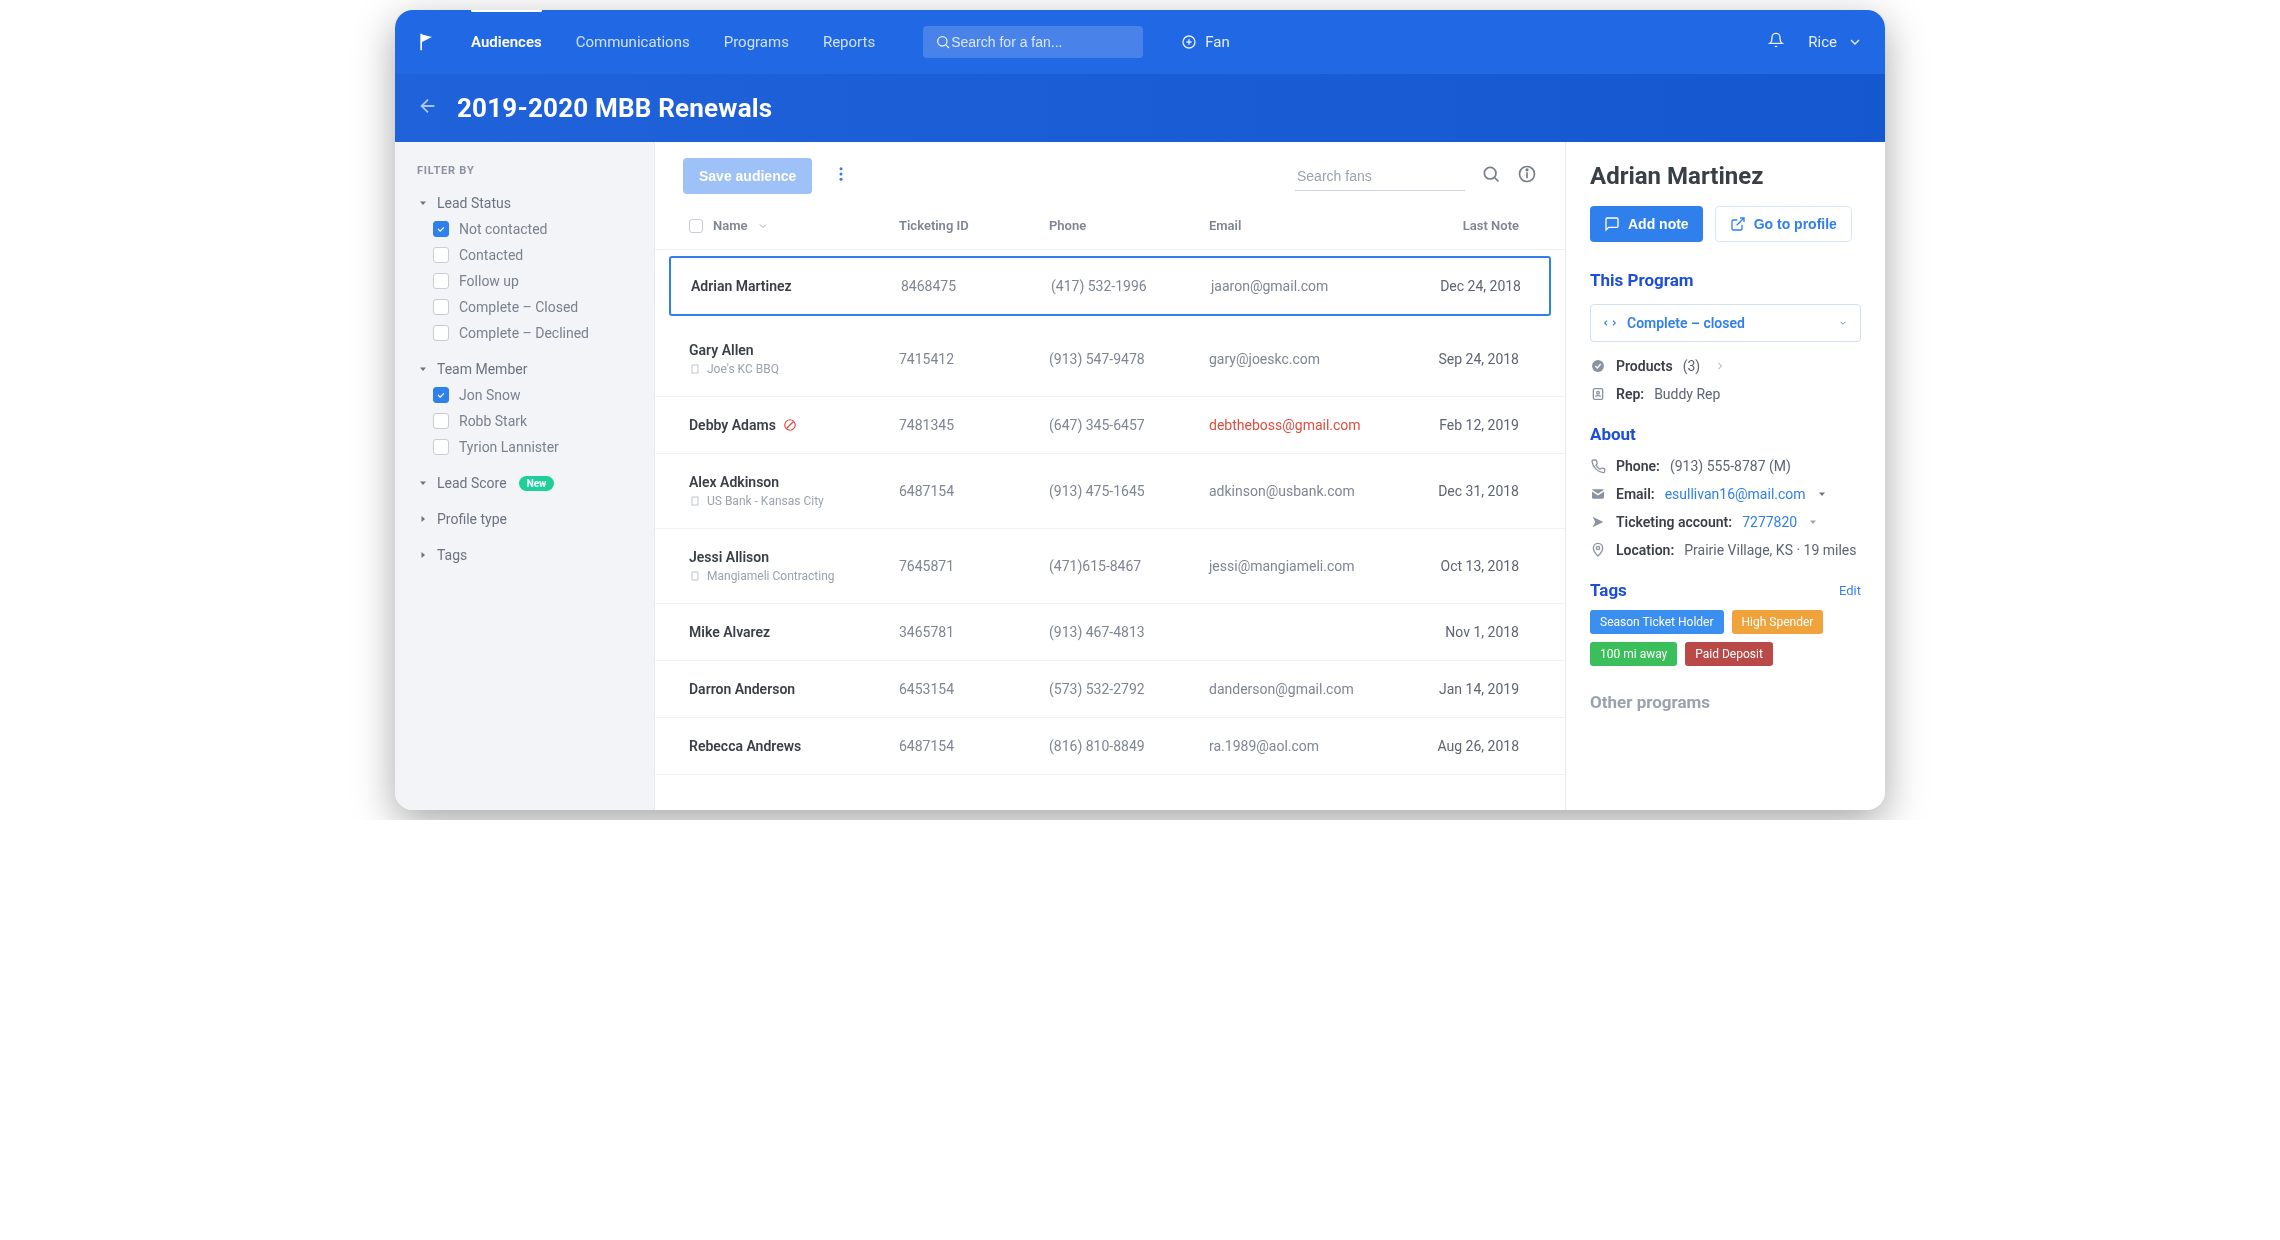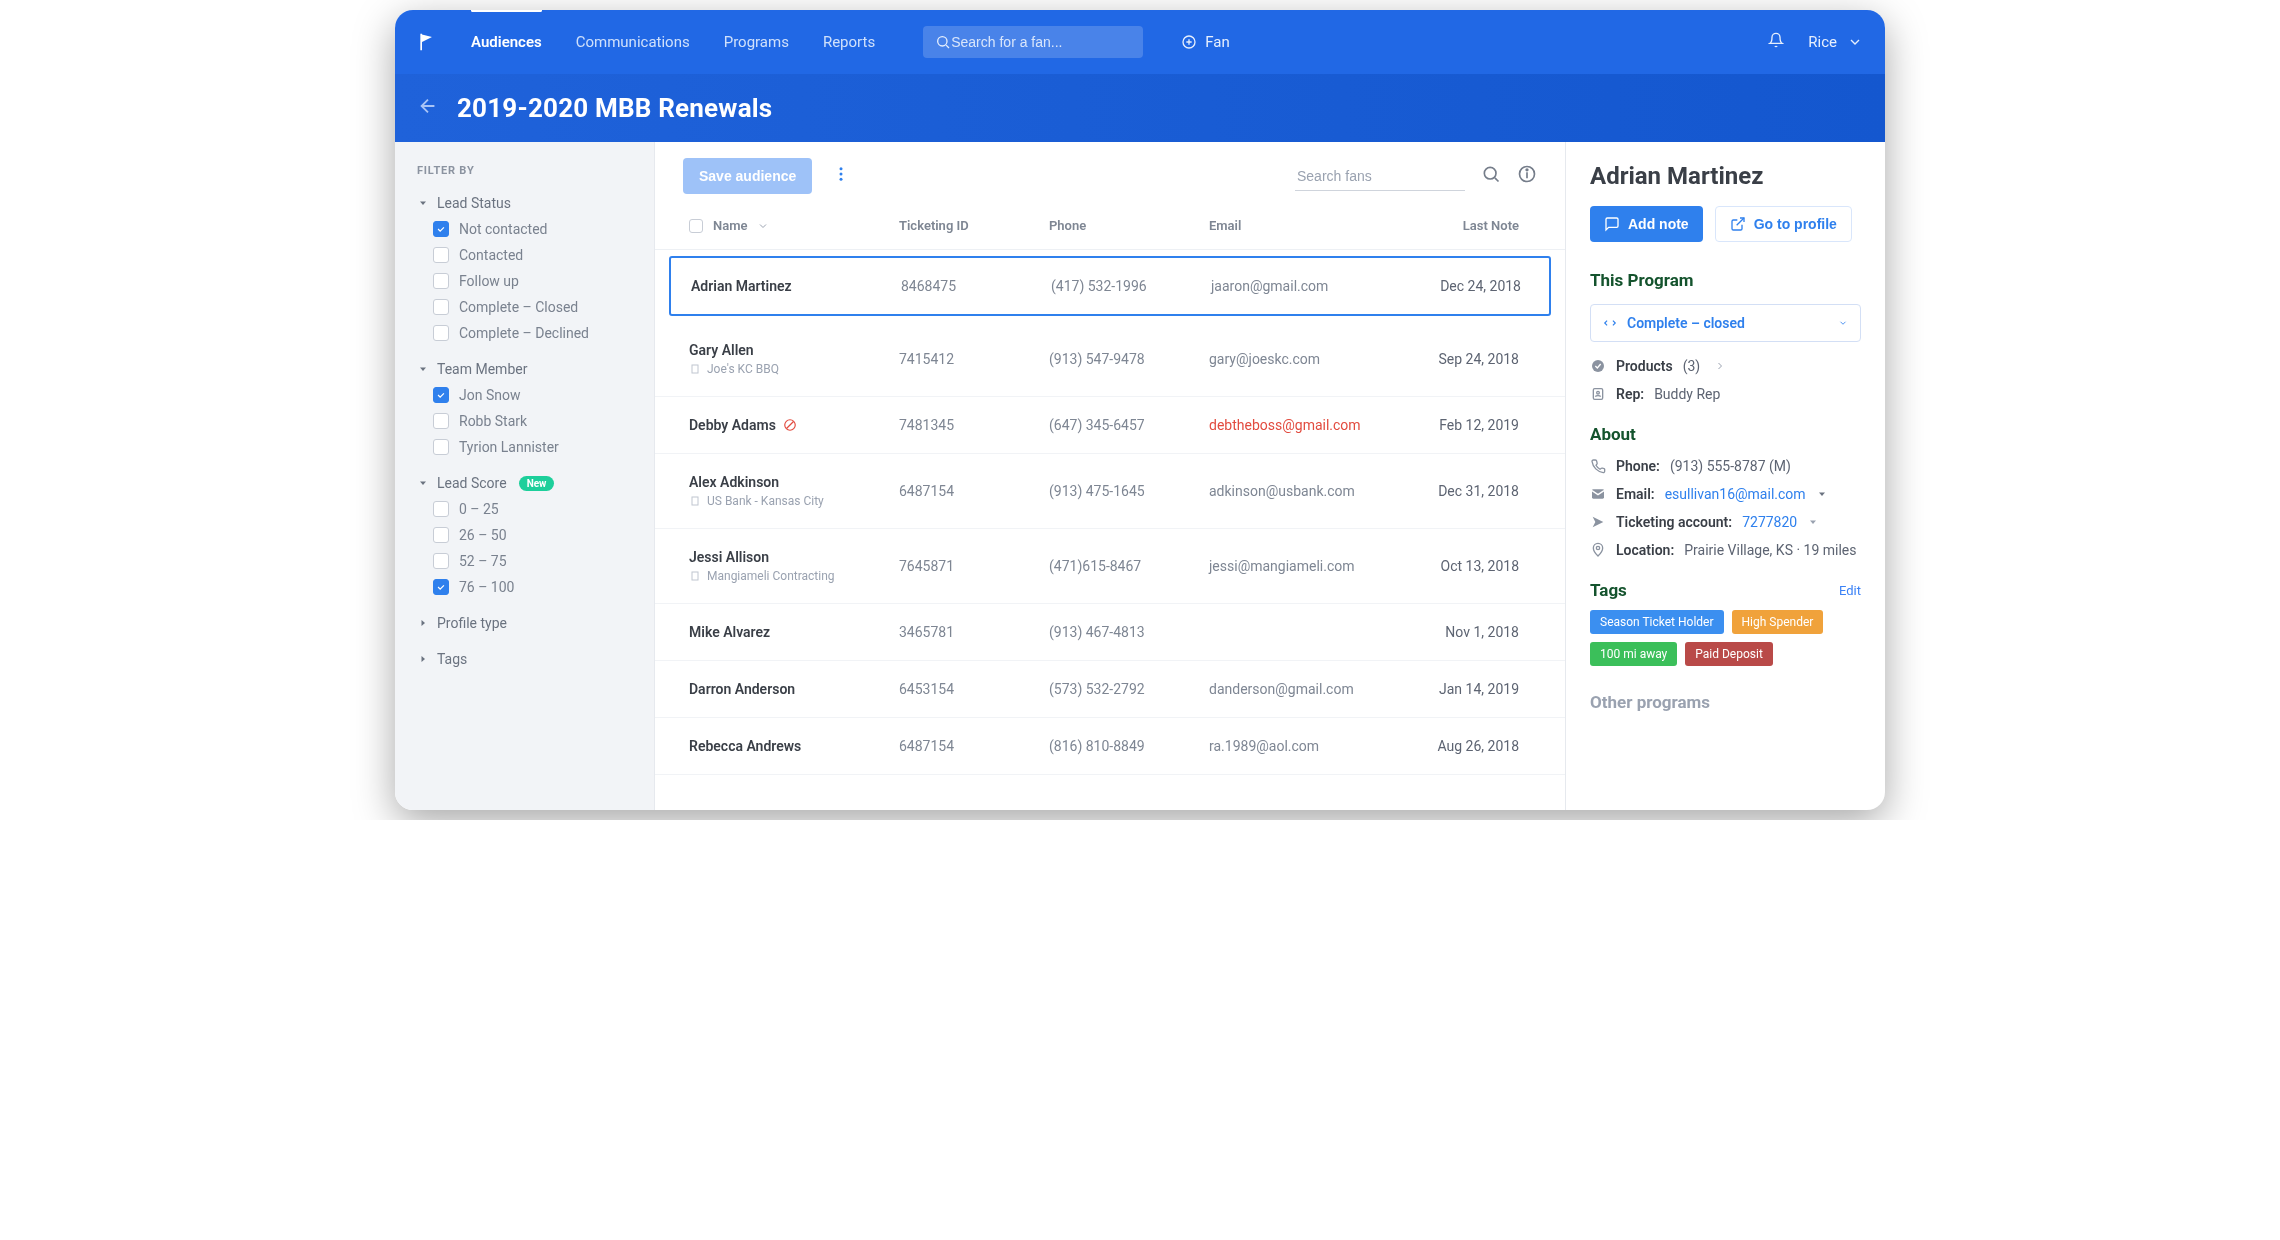--- a/index.html
+++ b/index.html
@@ -55,21 +55,21 @@
   .muted { color:#7e8693; }
   .date { color:#5d6472; text-align:right; }
   .email-link { color:#7e8693; }
   .email-error { color:#e24b3f; }
   
   .detail { width: 320px; border-left:1px solid #e6e9ee; padding: 20px 24px; overflow:auto; }
   .detail-name { font-size: 24px; font-weight:700; color:#3a3f47; margin-bottom:16px; }
   .detail-buttons { display:flex; gap:12px; margin-bottom:28px; }
   .btn-primary { display:flex; align-items:center; gap:8px; background:#2f80ed; color:#fff; border:none; border-radius:4px; padding:9px 14px; font-size:14px; font-weight:600; cursor:pointer; }
   .btn-outline { display:flex; align-items:center; gap:8px; background:#fff; color:#2f80ed; border:1px solid #d9e6fb; border-radius:4px; padding:9px 14px; font-size:14px; font-weight:600; cursor:pointer; }
-  .section-title { font-size:17px; font-weight:700; color:#14532d; margin: 4px 0 14px; }
+  .section-title { font-size:17px; font-weight:700; color:#1d4ed8; margin: 4px 0 14px; }
   .select-pill { border:1px solid #d3dff5; border-radius:4px; padding:10px 12px; display:flex; align-items:center; gap:10px; color:#2f80ed; font-size:14px; font-weight:600; cursor:pointer; justify-content:space-between; margin-bottom:16px; }
   .kv-row { display:flex; align-items:center; gap:10px; color:#5d6472; font-size:14px; margin-bottom:12px; }
   .kv-row .k { color:#3a3f47; font-weight:600; }
   .link-blue { color:#2f80ed; }
   .tags-head { display:flex; align-items:center; justify-content:space-between; }
   .edit-link { color:#3b82f6; font-size:13px; cursor:pointer; }
   .tag-row { display:flex; flex-wrap:wrap; gap:8px; margin-top:10px; }
   .tag { font-size:12px; color:#fff; padding:5px 10px; border-radius:3px; }
   .caret-down-sm { width:10px; height:10px; }
   .icon-sm { width:16px; height:16px; flex-shrink:0; }
@@ -200,42 +200,20 @@
             </div>
           </div>
           <div class="filter-group">
             <div class="filter-head">
               <svg class="icon-xs" viewBox="0 0 24 24" fill="#6b7380">
                 <polygon points="6 9 18 9 12 16"></polygon>
               </svg>
               <span>Lead Score</span>
               <span class="badge-new">New</span>
             </div>
-            <div class="filter-items">
-              <div class="filter-item">
-                <span class="cb"></span>
-                <span>0 – 25</span>
-              </div>
-              <div class="filter-item">
-                <span class="cb"></span>
-                <span>26 – 50</span>
-              </div>
-              <div class="filter-item">
-                <span class="cb"></span>
-                <span>52 – 75</span>
-              </div>
-              <div class="filter-item">
-                <span class="cb checked">
-                  <svg width="10" height="10" viewBox="0 0 24 24" fill="none" stroke="currentColor" stroke-width="3">
-                    <polyline points="5 12 10 17 19 8"></polyline>
-                  </svg>
-                </span>
-                <span>76 – 100</span>
-              </div>
-            </div>
           </div>
           <div class="filter-group">
             <div class="filter-head">
               <svg class="icon-xs" viewBox="0 0 24 24" fill="#6b7380">
                 <polygon points="9 6 16 12 9 18"></polygon>
               </svg>
               <span>Profile type</span>
             </div>
           </div>
           <div class="filter-group">

